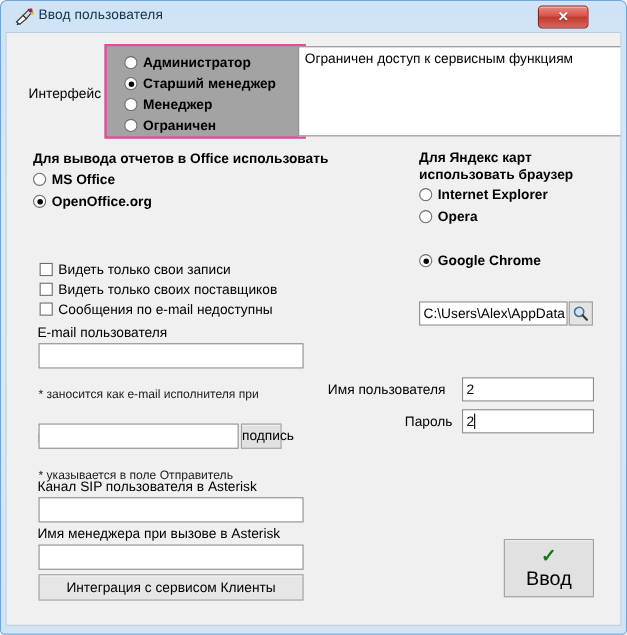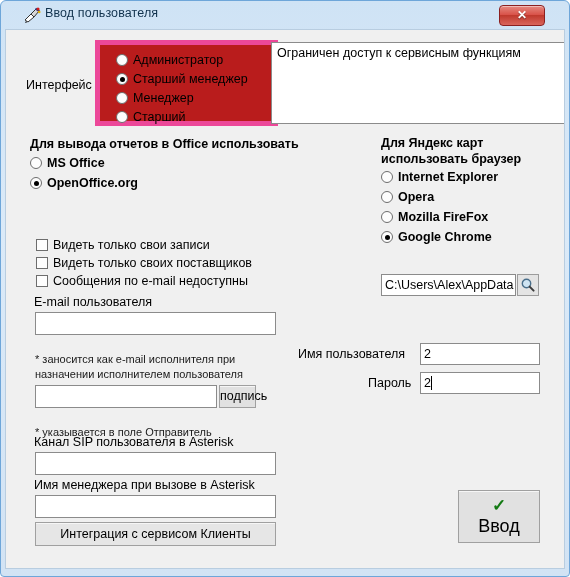--- a/index.html
+++ b/index.html
@@ -21,21 +21,21 @@
     width: 570px;
     height: 577px;
     box-sizing: border-box;
     background: linear-gradient(to bottom, #cfe3f5 0%, #dbeaf8 40%, #d2e3f4 100%);
     border: 1px solid #6ea6d9;
     border-radius: 6px 6px 4px 4px;
     padding: 0;
   }
   #titlebar {
     position: absolute;
-    left: 14px; top: 0;
+    left: 4px; top: 0;
     width: 536px;
     height: 28px;
   }
   #title-icon {
     position: absolute;
     left: 8px; top: 5px;
     width: 18px; height: 18px;
   }
   #title-text {
     position: absolute;
@@ -119,22 +119,23 @@
     color: #000000;
     padding: 3px 5px;
     overflow: hidden;
     white-space: pre-wrap;
   }
 
   
   .panel {
     position: absolute;
     box-sizing: border-box;
-    border: 5px solid #ec4899;
-    background: #b91c1c;
+    border: 2px solid #ec4899;
+    background: #a3a3a3;
+    font-weight: bold;
   }
 
   
   .radio-row, .check-row {
     position: absolute;
     display: flex;
     align-items: center;
     white-space: nowrap;
     cursor: default;
   }
@@ -257,21 +258,21 @@
       <div class="radio-row" style="left:16px; top:27px;">
         <span class="radio on"></span>
         <span class="txt">Старший менеджер</span>
       </div>
       <div class="radio-row" style="left:16px; top:46px;">
         <span class="radio"></span>
         <span class="txt">Менеджер</span>
       </div>
       <div class="radio-row" style="left:16px; top:65px;">
         <span class="radio"></span>
-        <span class="txt">Старший</span>
+        <span class="txt">Ограничен</span>
       </div>
     </div>
 
     <div class="ta" style="left:265px; top:12px; width:316px; height:82px;">Ограничен доступ к сервисным функциям</div>
 
     <div class="lbl lbl-bold" style="left:24px; top:107px;">Для вывода отчетов в Office использовать</div>
     <div class="radio-row bold" style="left:24px; top:126px;">
       <span class="radio"></span>
       <span class="txt">MS Office</span>
     </div>
@@ -282,24 +283,20 @@
 
     <div class="lbl lbl-bold" style="left:375px; top:106px;">Для Яндекс карт</div>
     <div class="lbl lbl-bold" style="left:375px; top:122px;">использовать браузер</div>
     <div class="radio-row bold" style="left:375px; top:140px;">
       <span class="radio"></span>
       <span class="txt">Internet Explorer</span>
     </div>
     <div class="radio-row bold" style="left:375px; top:160px;">
       <span class="radio"></span>
       <span class="txt">Opera</span>
-    </div>
-    <div class="radio-row bold" style="left:375px; top:180px;">
-      <span class="radio"></span>
-      <span class="txt">Mozilla FireFox</span>
     </div>
     <div class="radio-row bold" style="left:375px; top:200px;">
       <span class="radio on"></span>
       <span class="txt">Google Chrome</span>
     </div>
 
     <div class="tb" style="left:375px; top:244px; width:135px; height:22px;">C:\Users\Alex\AppData</div>
     <div id="btn-browse" style="left:511px; top:244px;">
       <span>
         <svg width="16" height="16" viewBox="0 0 16 16">
@@ -318,21 +315,20 @@
       <span class="txt">Видеть только своих поставщиков</span>
     </div>
     <div class="check-row" style="left:30px; top:244px;">
       <span class="cbx"></span>
       <span class="txt">Сообщения по e-mail недоступны</span>
     </div>
 
     <div class="lbl" style="left:28px; top:265px;">E-mail пользователя</div>
     <div class="tb" style="left:29px; top:282px; width:241px; height:23px;"></div>
     <div class="hint" style="left:29px; top:308px;">* заносится как e-mail исполнителя при</div>
-    <div class="hint" style="left:29px; top:323px;">назначении исполнителем пользователя</div>
 
     <div class="lbl" style="left:28px; top:338px;margin-top:24px;">E-mail отправителя</div>
     <div class="tb" style="left:29px; top:355px; width:182px; height:23px;"></div>
     <div class="btn" style="left:213px; top:355px; width:37px; height:23px; line-height:21px;">подпись</div>
     <div class="hint" style="left:29px; top:381px;">* указывается в поле Отправитель</div>
 
     <div class="lbl" style="left:28px; top:405px;">Канал SIP пользователя в Asterisk</div>
     <div class="tb" style="left:29px; top:422px; width:241px; height:23px;"></div>
 
     <div class="lbl" style="left:28px; top:448px;">Имя менеджера при вызове в Asterisk</div>

